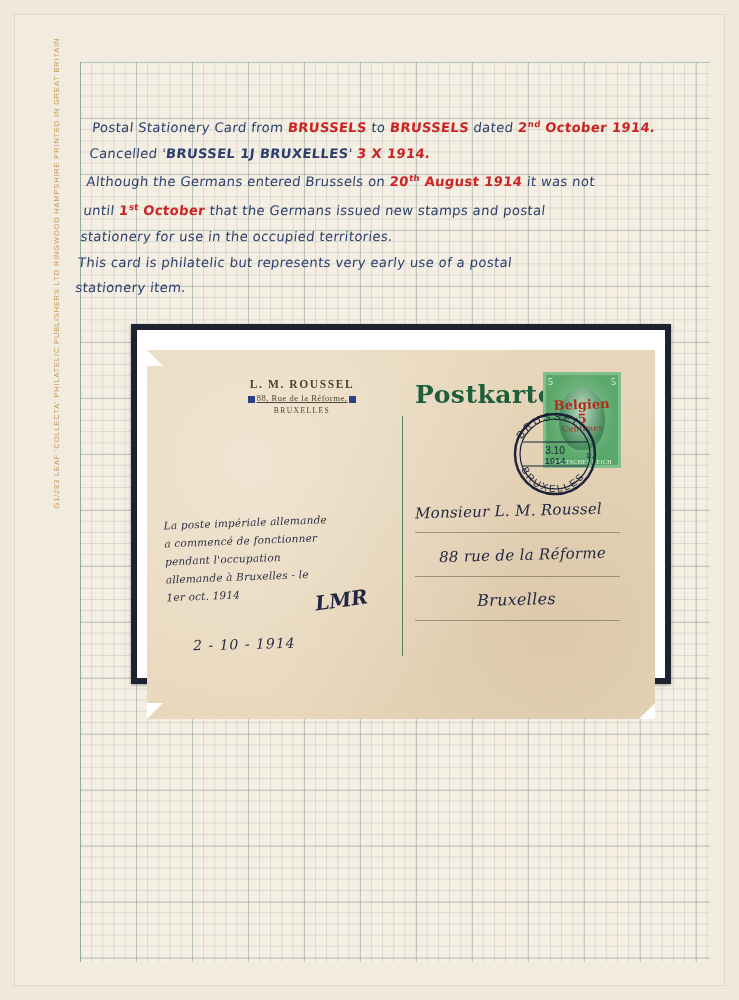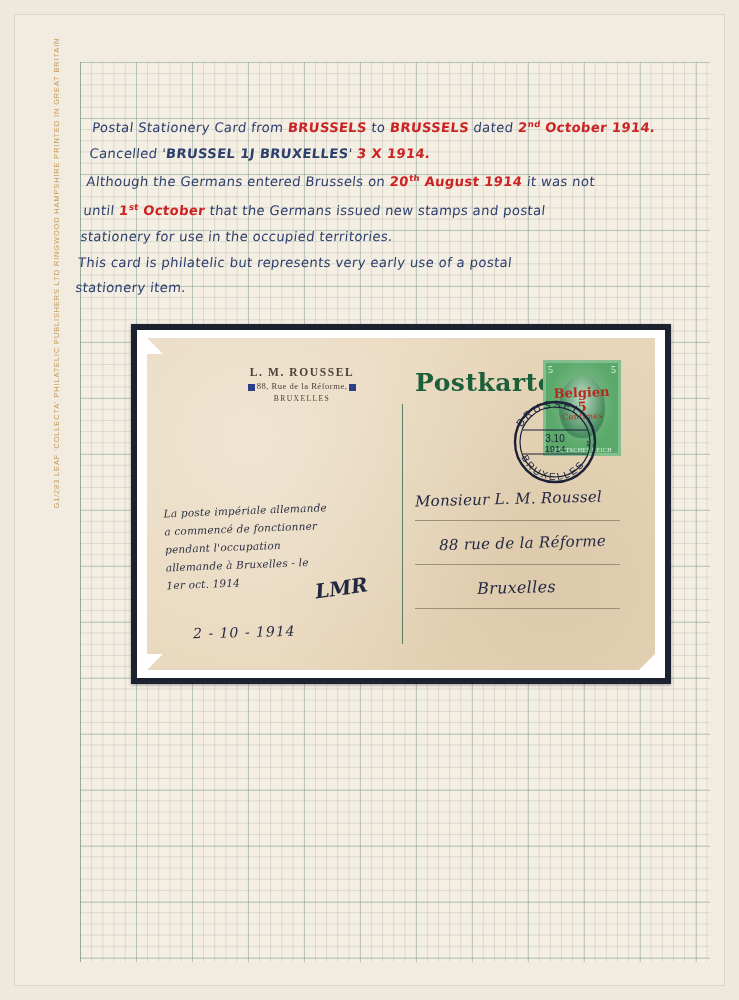--- a/index.html
+++ b/index.html
@@ -104,22 +104,22 @@
     box-shadow: 0 1px 3px rgba(0,0,0,0.35);
   }
   #card-mount-inner {
     position: absolute;
     left: 6px; top: 6px;
     width: 528px; height: 348px;
     background: #ffffff;
   }
   #postcard {
     position: absolute;
-    left: 10px; top: 8px;
-    width: 508px; height: 332px;
+    left: 10px; top: 20px;
+    width: 508px; height: 369px;
     background: #e8d7bb;
     background-image:
       radial-gradient(circle at 20% 30%, rgba(255,255,255,0.35), transparent 60%),
       radial-gradient(circle at 80% 75%, rgba(170,140,100,0.18), transparent 60%);
     overflow: hidden;
   }
   
   .corner {
     position: absolute;
     width: 0; height: 0;
@@ -141,20 +141,21 @@
   }
   #sender-name {
     font-size: 11.5px;
     letter-spacing: 1.6px;
     font-weight: bold;
   }
   #sender-street {
     font-size: 8.6px;
     letter-spacing: 0.5px;
     margin-top: 3px;
+    text-decoration: underline;
   }
   #sender-city {
     font-size: 7.6px;
     letter-spacing: 1.4px;
     margin-top: 3px;
   }
   .blue-blob {
     display: inline-block;
     width: 7px; height: 7px;
     background: #2b3f8c;

